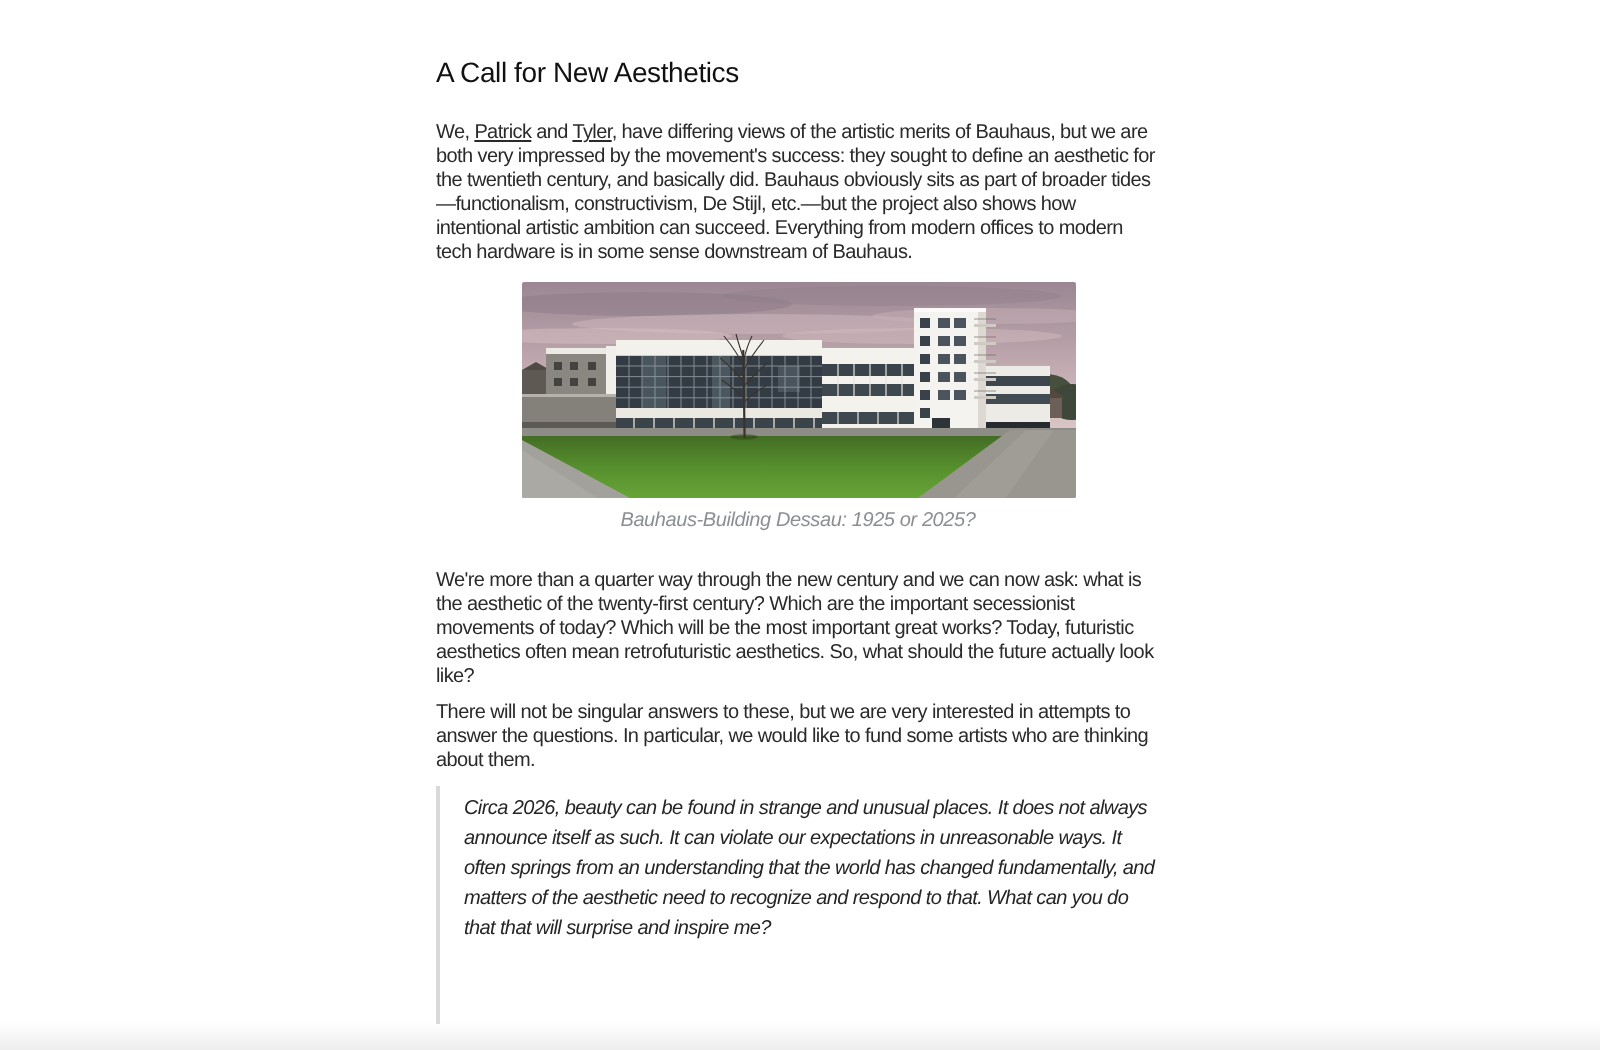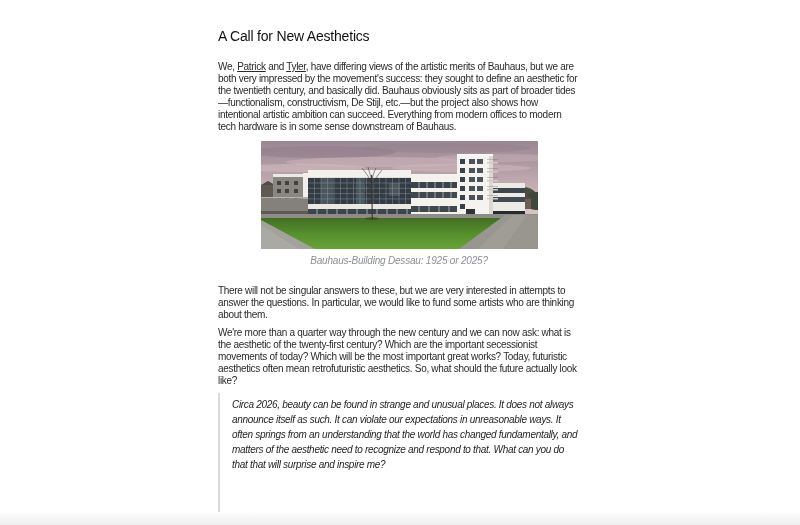--- a/index.html
+++ b/index.html
@@ -277,23 +277,23 @@
             <path d="M111,60 C115,56 118,54 122,52"></path>
             <path d="M110.7,38 C109,33 108,30 107,26"></path>
             <path d="M110.9,39 C112,34 113,31 115,27"></path>
           </g>
         </g>
       </svg>
     </div>
     <figcaption class="photo-caption">Bauhaus-Building Dessau: 1925 or 2025?</figcaption>
   </figure>
 
+  <p class="body-text">We're more than a quarter way through the new century and we can now ask: what is the aesthetic of the twenty-first century? Which are the important secessionist movements of today? Which will be the most important great works? Today, futuristic aesthetics often mean retrofuturistic aesthetics. So, what should the future actually look like?</p>
+
   <p class="body-text">There will not be singular answers to these, but we are very interested in attempts to answer the questions. In particular, we would like to fund some artists who are thinking about them.</p>
-
-  <p class="body-text">We're more than a quarter way through the new century and we can now ask: what is the aesthetic of the twenty-first century? Which are the important secessionist movements of today? Which will be the most important great works? Today, futuristic aesthetics often mean retrofuturistic aesthetics. So, what should the future actually look like?</p>
 
   <blockquote class="quote">
     <p>Circa 2026, beauty can be found in strange and unusual places. It does not always announce itself as such. It can violate our expectations in unreasonable ways. It often springs from an understanding that the world has changed fundamentally, and matters of the aesthetic need to recognize and respond to that. What can you do that that will surprise and inspire me?</p>
   </blockquote>
 
 </main>
 
 <div class="bottom-fade"></div>
 
 </body></html>

